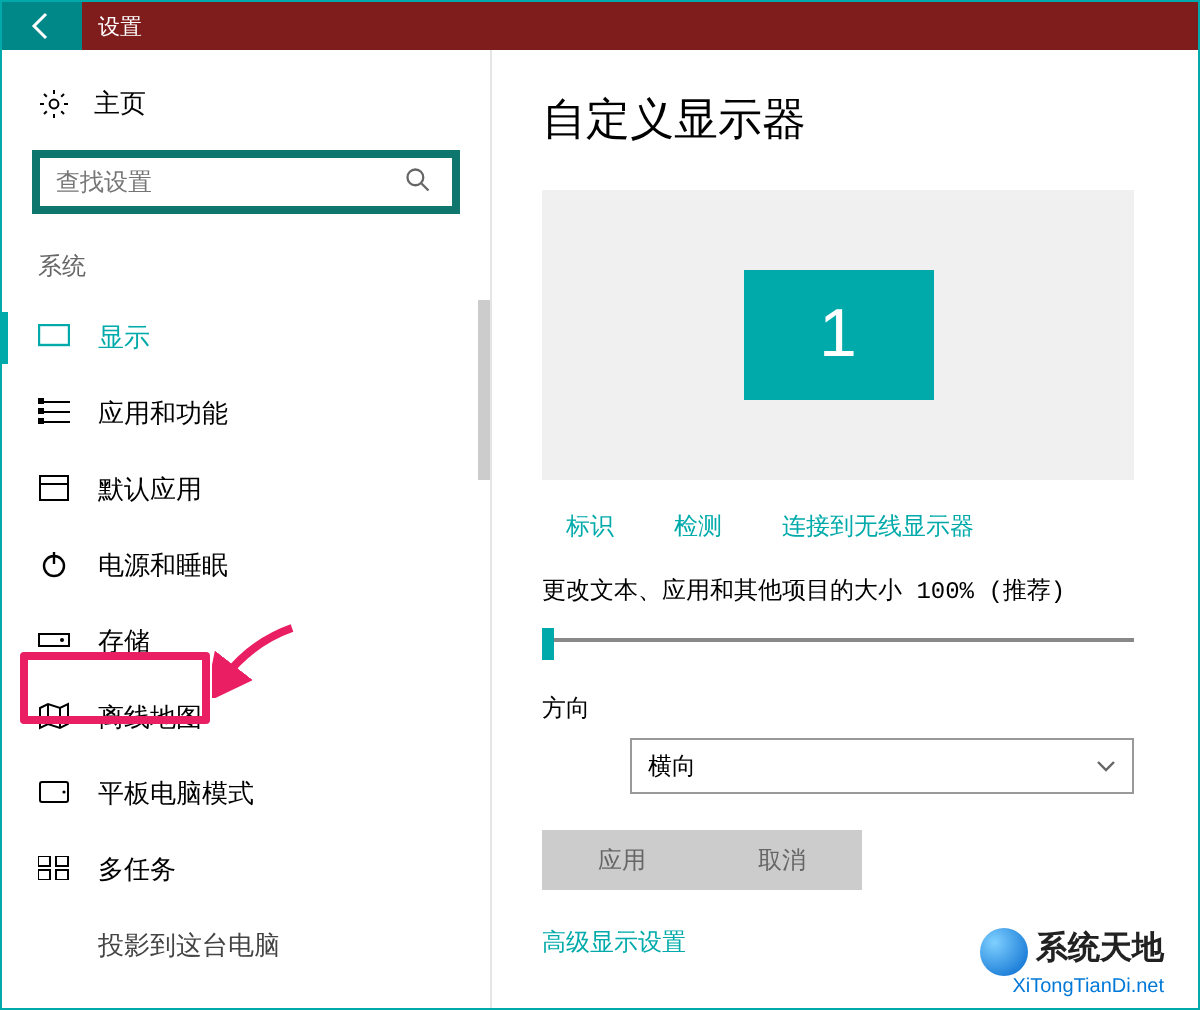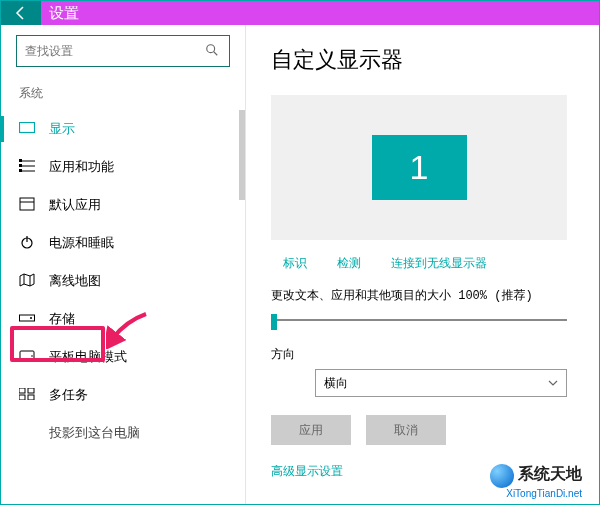--- a/index.html
+++ b/index.html
@@ -1,24 +1,24 @@
 <!DOCTYPE html>
 <html><head>
 <meta charset="utf-8">
 <style>
   * { box-sizing: border-box; margin: 0; padding: 0; }
   body { font-family: "Microsoft YaHei", "Segoe UI", sans-serif; font-size: 13px; color: #000; background: #fff; width: 600px; height: 505px; overflow: hidden; position: relative; }
   .window { width: 600px; height: 505px; border: 1px solid #00aaaa; display: flex; flex-direction: column; background: #fff; }
-  .titlebar { height: 24px; background: #d946ef; display: flex; align-items: center; color: #fff; font-size: 15px; }
+  .titlebar { height: 24px; background: #7f1d1d; display: flex; align-items: center; color: #fff; font-size: 11px; }
   .titlebar .back { width: 40px; height: 100%; display: flex; align-items: center; justify-content: center; background: #008888; }
   .titlebar .title { padding-left: 8px; }
   .content { flex: 1; display: flex; overflow: hidden; position: relative; }
   .sidebar { width: 245px; border-right: 1px solid #e5e5e5; display: flex; flex-direction: column; padding: 10px 0 0 0; overflow: hidden; }
   .home-row { display: flex; align-items: center; padding: 8px 18px 14px 18px; gap: 12px; font-size: 13px; }
-  .search-box { margin: 0 15px 18px 15px; height: 32px; border: 1px solid #0f766e; display: flex; align-items: center; padding: 0 8px; gap: 6px; color: #666; font-size: 12px; }
+  .search-box { margin: 0 15px 18px 15px; height: 32px; border: 4px solid #0f766e; display: flex; align-items: center; padding: 0 8px; gap: 6px; color: #666; font-size: 12px; }
   .search-box input { flex:1; border:none; outline:none; font-size:12px; color:#666; background:transparent; }
   .search-box .mag { width: 16px; height: 16px; color: #666; }
   .section-label { padding: 0 18px 8px 18px; color: #666; font-size: 12px; }
   .nav { flex: 1; overflow: hidden; position: relative; }
   .nav-inner { position: relative; }
   .nav-item { display: flex; align-items: flex-start; gap: 14px; padding: 10px 18px; font-size: 13px; cursor: pointer; position: relative; }
   .nav-item.active { color: #00aaaa; }
   .nav-item.active::before { content:""; position:absolute; left:0; top:6px; bottom:6px; width:3px; background:#00aaaa; }
   .nav-item .ico { width: 16px; height: 16px; color: inherit; flex-shrink: 0; display:flex; align-items:center; justify-content:center; }
   .scrollbar-sim { position:absolute; right:0; top:0; width:6px; height:100%; }
@@ -28,21 +28,21 @@
   .display-preview { background: #f0f0f0; height: 145px; display:flex; align-items:center; justify-content:center; margin-bottom: 15px; }
   .monitor { width: 95px; height: 65px; border: 2px solid #00aaaa; background: #00aaaa; display:flex; align-items:center; justify-content:center; color:#fff; font-size: 34px; font-weight: 300; }
   .link-row { display:flex; gap: 18px; color:#0078d7; color:#00aaaa; font-size:12px; margin-bottom: 15px; }
   .link-row span { cursor:pointer;margin-left:12px; }
   .scale-label { font-size:12px; margin-bottom: 8px; font-family: Liberation Mono, monospace; }
   .slider { height: 16px; position: relative; margin-bottom: 18px; }
   .slider-track { position:absolute; top:7px; left:0; right:0; height:2px; background:#888; }
   .slider-thumb { position:absolute; left:0; top:2px; width:6px; height:16px; background:#00aaaa; }
   .field-label { font-size:12px; margin-bottom: 6px; }
   .select-box { border:1px solid #999; height:28px; display:flex; align-items:center; justify-content:space-between; padding:0 8px; font-size:12px; margin-bottom: 18px; margin-left: 44px; }
-  .btn-row { display:flex; gap: 15px; margin-bottom: 18px; }
+  .btn-row { display:flex; margin-bottom: 18px; }
   .btn { width: 80px; height: 30px; background:#ccc; color:#666; display:flex; align-items:center; justify-content:center; font-size:12px; }
   .advanced-link { color:#00aaaa; font-size:12px; cursor:pointer; }
   .callout-box { position:absolute; border: 4px solid #e91e63; left: 9px; top: 301px; width: 95px; height: 36px; pointer-events:none; border-radius:2px; }
   .callout-arrow { position:absolute; left: 105px; top: 284px; pointer-events:none; }
   .watermark { position:absolute; right: 18px; bottom: 6px; font-size:10px; text-align:right; pointer-events:none; }
   .watermark .big { font-size:16px; font-weight:bold; color:#222; }
   .watermark .globe { display:inline-block; width:24px; height:24px; border-radius:50%; background: radial-gradient(circle at 30% 30%, #7fd0ff, #0066cc); vertical-align:middle; margin-right:4px; }
   .watermark .url { color:#0078d7; font-size:10px; }
   svg { display:block; }
 </style>
@@ -55,20 +55,29 @@
       <svg width="16" height="16" viewBox="0 0 16 16">
           <path d="M10 2 L4 8 L10 14" stroke="#fff" stroke-width="1.5" fill="none"></path>
         </svg>
     </div>
     <div class="title">设置</div>
   </div>
 
   <div class="content">
 
     <div class="sidebar">
+      <div class="home-row">
+        <span class="ico">
+          <svg width="16" height="16" viewBox="0 0 16 16">
+              <circle cx="8" cy="8" r="2.2" fill="none" stroke="#000" stroke-width="1"></circle>
+              <path d="M8 1v2M8 13v2M1 8h2M13 8h2M3 3l1.4 1.4M11.6 11.6L13 13M3 13l1.4-1.4M11.6 4.4L13 3" stroke="#000" stroke-width="1"></path>
+            </svg>
+        </span>
+        <span>主页</span>
+      </div>
 
       <div class="search-box">
         <input placeholder="查找设置" style="">
         <span class="mag">
           <svg width="14" height="14" viewBox="0 0 16 16">
               <circle cx="6.5" cy="6.5" r="4.5" fill="none" stroke="#666" stroke-width="1.3"></circle>
               <line x1="10" y1="10" x2="14" y2="14" stroke="#666" stroke-width="1.3"></line>
             </svg>
         </span>
       </div>
@@ -111,36 +120,36 @@
             <span class="ico">
                 <svg width="14" height="14" viewBox="0 0 14 14">
                   <circle cx="7" cy="8" r="5" fill="none" stroke="#000" stroke-width="1.2"></circle>
                   <line x1="7" y1="1" x2="7" y2="7" stroke="#000" stroke-width="1.2"></line>
                 </svg>
               </span>
             <span>电源和睡眠</span>
           </div>
           <div class="nav-item">
             <span class="ico">
+                <svg width="16" height="10" viewBox="0 0 16 10">
+                  <rect x="0.5" y="2" width="15" height="6" fill="none" stroke="#000"></rect>
+                  <circle cx="12" cy="5" r="1" fill="#000"></circle>
+                </svg>
+              </span>
+            <span>存储</span>
+          </div>
+          <div class="nav-item">
+            <span class="ico">
                 <svg width="16" height="14" viewBox="0 0 16 14">
                   <path d="M1 3 L5 1 L11 3 L15 1 V11 L11 13 L5 11 L1 13 Z" fill="none" stroke="#000"></path>
                   <line x1="5" y1="1" x2="5" y2="11" stroke="#000"></line>
                   <line x1="11" y1="3" x2="11" y2="13" stroke="#000"></line>
                 </svg>
               </span>
             <span>离线地图</span>
-          </div>
-          <div class="nav-item">
-            <span class="ico">
-                <svg width="16" height="10" viewBox="0 0 16 10">
-                  <rect x="0.5" y="2" width="15" height="6" fill="none" stroke="#000"></rect>
-                  <circle cx="12" cy="5" r="1" fill="#000"></circle>
-                </svg>
-              </span>
-            <span>存储</span>
           </div>
           <div class="nav-item">
             <span class="ico">
                 <svg width="16" height="12" viewBox="0 0 16 12">
                   <rect x="1" y="1" width="14" height="10" rx="1" fill="none" stroke="#000"></rect>
                   <circle cx="13" cy="6" r="0.8" fill="#000"></circle>
                 </svg>
               </span>
             <span>平板电脑模式</span>
           </div>

